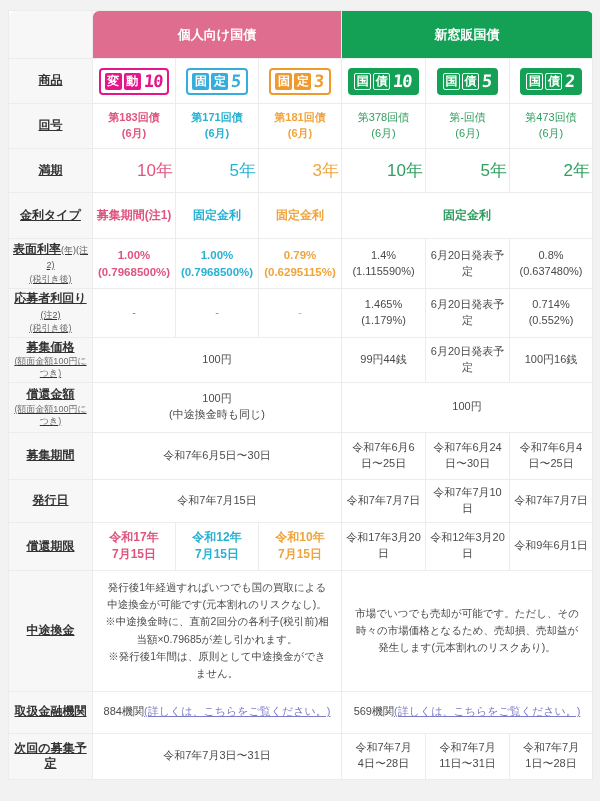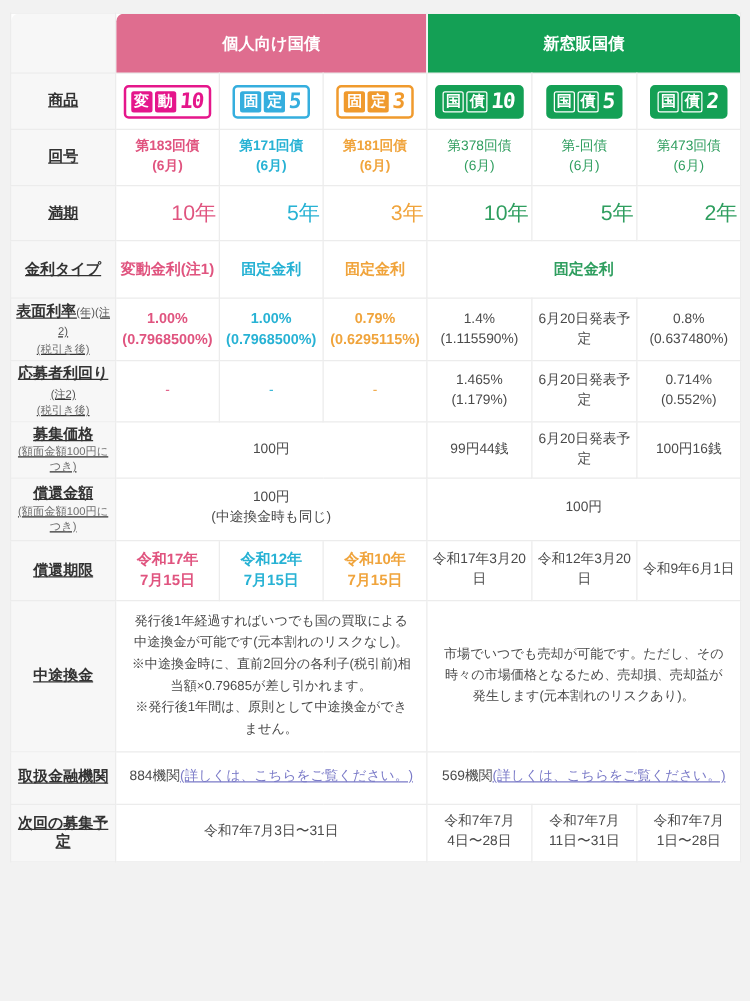--- a/index.html
+++ b/index.html
@@ -135,21 +135,21 @@
     <td class="big c-pink">10年</td>
     <td class="big c-blue">5年</td>
     <td class="big c-orange">3年</td>
     <td class="big c-green">10年</td>
     <td class="big c-green">5年</td>
     <td class="big c-green">2年</td>
   </tr>
 
   <tr class="h46">
     <th class="rowlabel">金利タイプ</th>
-    <td class="mid bold c-pink">変動金利(注1)</td>
+    <td class="mid bold c-pink">募集期間(注1)</td>
     <td class="mid bold c-blue">固定金利</td>
     <td class="mid bold c-orange">固定金利</td>
     <td class="mid bold c-green" colspan="3">固定金利</td>
   </tr>
 
   <tr class="h50">
     <th class="rowlabel">
       <span>表面利率</span><span class="note-inline">(年)(注2)</span>
       <span class="note">(税引き後)</span>
     </th>
@@ -195,21 +195,35 @@
   <tr class="h50">
     <th class="rowlabel">
       <span>償還金額</span>
       <span class="note">(額面金額100円につき)</span>
     </th>
     <td class="pre val c-dark" colspan="3">100円
 (中途換金時も同じ)</td>
     <td class="val c-dark" colspan="3">100円</td>
   </tr>
 
-
+  <tr class="h47">
+    <th class="rowlabel">募集期間</th>
+    <td class="val c-dark" colspan="3">令和7年6月5日〜30日</td>
+    <td class="val c-dark">令和7年6月6日〜25日</td>
+    <td class="val c-dark">令和7年6月24日〜30日</td>
+    <td class="val c-dark">令和7年6月4日〜25日</td>
+  </tr>
+
+  <tr class="h43">
+    <th class="rowlabel">発行日</th>
+    <td class="val c-dark" colspan="3">令和7年7月15日</td>
+    <td class="val c-dark">令和7年7月7日</td>
+    <td class="val c-dark">令和7年7月10日</td>
+    <td class="val c-dark">令和7年7月7日</td>
+  </tr>
 
 
   <tr class="h48">
     <th class="rowlabel">償還期限</th>
     <td class="pre mid bold c-pink">令和17年
 7月15日</td>
     <td class="pre mid bold c-blue">令和12年
 7月15日</td>
     <td class="pre mid bold c-orange">令和10年
 7月15日</td>

